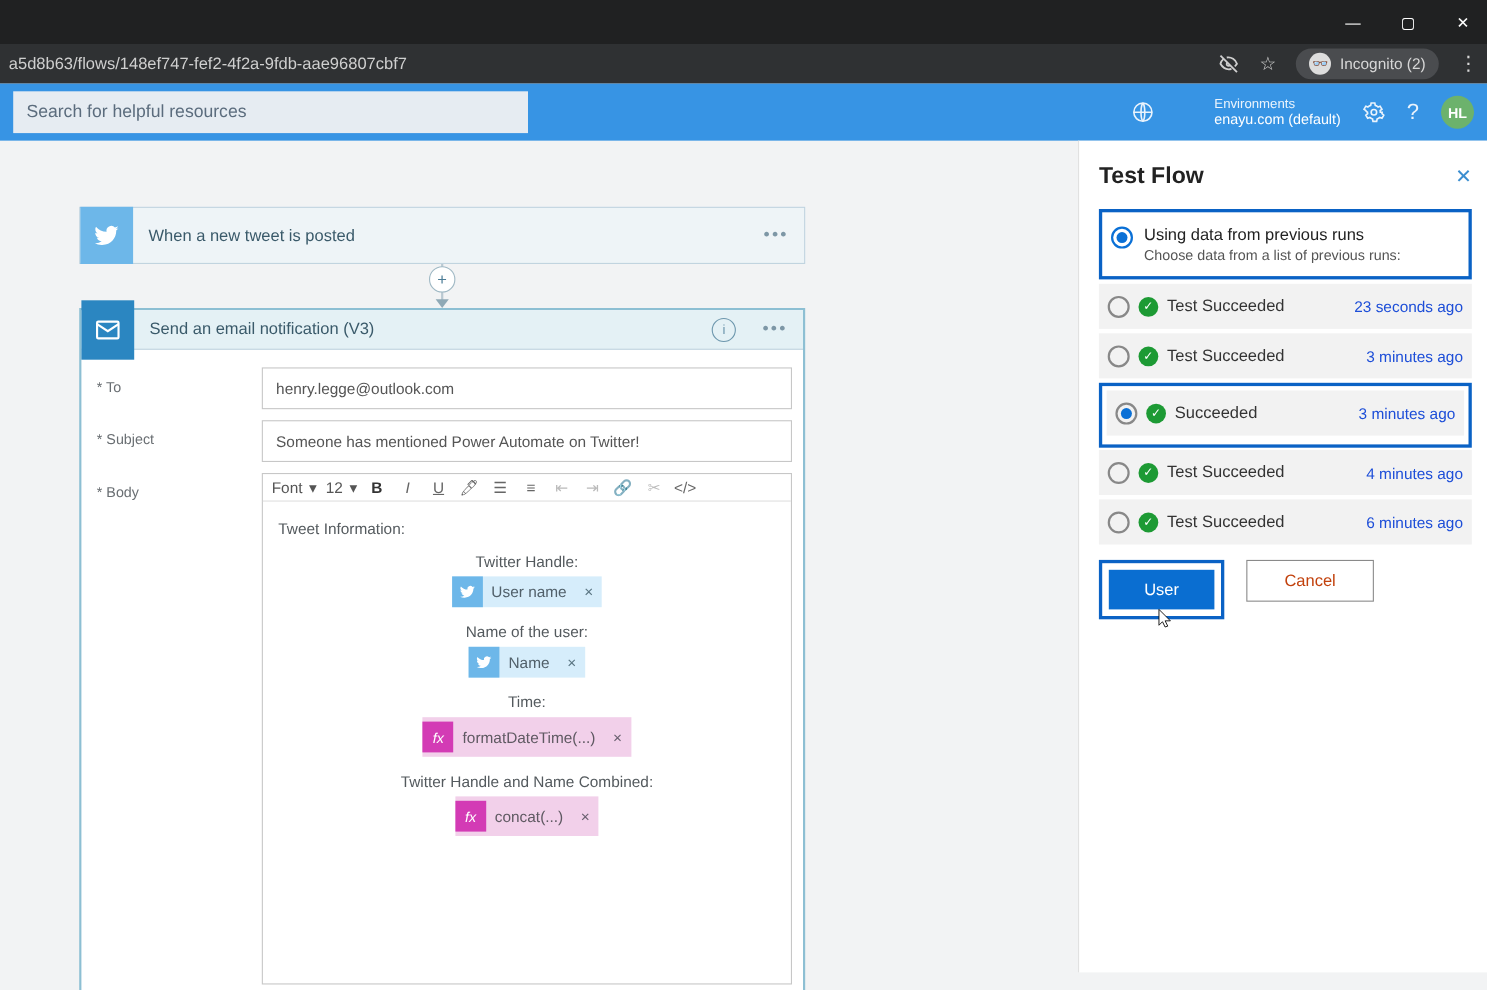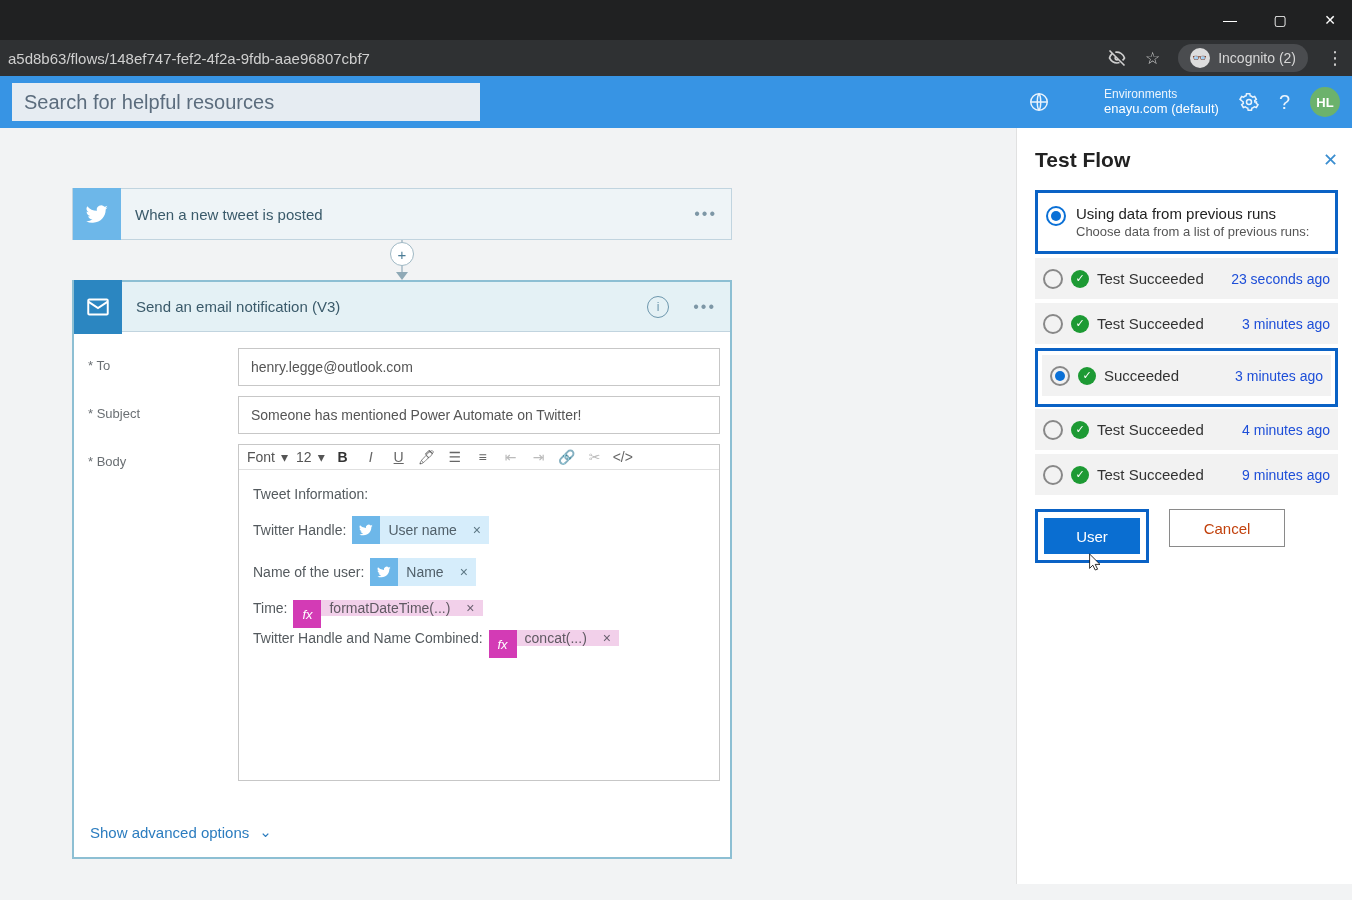--- a/index.html
+++ b/index.html
@@ -9,21 +9,21 @@
   .chrome-top { background: #202122; height: 40px; display:flex; justify-content:flex-end; align-items:center; padding-right:8px; gap:22px; }
   .chrome-top .win-btn { color:#fff; font-size:14px; width:28px; text-align:center; }
   .chrome-addr { background:#2f3133; height:36px; display:flex; align-items:center; padding:0 8px; color:#cfcfcf; font-size:15px; }
   .chrome-addr .url { flex:1; white-space:nowrap; }
   .chrome-addr .right { display:flex; align-items:center; gap:18px; color:#d7d7d7; }
   .incog-pill { background:#4a4c4f; border-radius:16px; padding:4px 12px; font-size:14px; display:flex; align-items:center; gap:8px; }
   .incog-pill .gl { width:20px; height:20px; background:#ddd; border-radius:50%; display:flex; align-items:center; justify-content:center; color:#333; font-size:12px; }
 
   
   .app-header { background:#3794e4; height:52px; display:flex; align-items:center; padding:0 12px; color:#fff; }
-  .search-box { background:#e6ecf2; height:38px; width:468px; display:flex; align-items:center; padding:0 12px; color:#5b6c7d; font-size:20px; }
+  .search-box { background:#e6ecf2; height:38px; width:468px; display:flex; align-items:center; padding:0 12px; color:#5b6c7d; font-size:16px; }
   .header-right { margin-left:auto; display:flex; align-items:center; gap:20px; }
   .env-block { display:flex; align-items:center; gap:10px; }
   .env-text { font-size:13px; line-height:1.2;margin-left:44px; }
   .env-text .lbl { font-size:12px; opacity:.9; }
   .hdr-icon { color:#eaf3fc; font-size:18px; }
   .avatar { width:30px; height:30px; border-radius:50%; background:#6cb26c; color:#fff; display:flex; align-items:center; justify-content:center; font-size:13px; font-weight:600; }
 
   
   .main { position:relative; height:772px; }
   .canvas { position:absolute; inset:0; background:#f2f3f4; padding-top:60px; }
@@ -34,51 +34,51 @@
   .card-trigger .icon-sq { width:48px; height:52px; background:#6db7e9; display:flex; align-items:center; justify-content:center; }
   .card-trigger .title { flex:1; padding:0 14px; color:#3a5a6a; font-size:15px; }
   .dots { color:#7d97a6; padding:0 14px; letter-spacing:2px; font-size:16px; }
 
   .connector { display:flex; flex-direction:column; align-items:center; height:40px; position:relative; }
   .connector .line { width:2px; flex:1; background:#b9c8d1; }
   .connector .plus { position:absolute; top:2px; width:24px; height:24px; border:1px solid #9fb8c4; border-radius:50%; background:#fff; color:#4b7c96; display:flex; align-items:center; justify-content:center; font-size:15px; }
   .connector .arrowhead { width:0; height:0; border-left:6px solid transparent; border-right:6px solid transparent; border-top:8px solid #8fa9b6; margin-top:-1px; }
 
   .card-email { border:2px solid #8dbfd3; }
-  .card-email .hdr { display:flex; align-items:center; height:50px; background:#e4f1f5; border-bottom:1px solid #c1d4df; }
+  .card-email .hdr { display:flex; align-items:center; height:36px; background:#e4f1f5; border-bottom:1px solid #c1d4df; }
   .card-email .icon-sq { width:48px; height:54px; background:#2b86c1; display:flex; align-items:center; justify-content:center; }
   .card-email .title { flex:1; padding:0 14px; color:#3a5a6a; font-size:15px; }
   .info-circ { width:22px; height:22px; border:1.5px solid #6d97ad; border-radius:50%; color:#6d97ad; display:flex; align-items:center; justify-content:center; font-size:12px; margin-right:10px; }
 
   .form { padding:16px 10px 16px 14px; }
   .frow { display:flex; align-items:flex-start; margin-bottom:10px; }
   .flabel { width:150px; color:#6a6f73; font-size:13px; padding-top:10px; }
   .finput { flex:1; border:1px solid #c7c7c7; height:38px; padding:0 12px; font-size:14px; color:#555; display:flex; align-items:center; }
   .body-area { flex:1; border:1px solid #c7c7c7; }
   .rt-toolbar { display:flex; align-items:center; gap:8px; padding:4px 8px; border-bottom:1px solid #e0e0e0; color:#555; font-size:14px; }
   .rt-toolbar .sel { display:flex; align-items:center; gap:6px; }
   .rt-toolbar .tb { width:20px; text-align:center; color:#666; }
   .rt-toolbar .tb.b { font-weight:700; color:#333; }
   .rt-toolbar .tb.i { font-style:italic; }
   .rt-toolbar .tb.u { text-decoration:underline; }
   .body-content { padding:16px 14px 120px; color:#545a5e; font-size:14px; }
-  .body-line { display:flex; align-items:center; flex-wrap:wrap; margin:14px 0; gap:6px; }
+  .body-line { display:flex; align-items:center; flex-wrap:wrap; margin:14px 0; gap:6px;flex-direction:column; }
   .tw-chip { background:#d6edfb; display:inline-flex; align-items:center; font-size:14px; height:28px; }
   .tw-chip .tw-ic { width:28px; height:28px; background:#6db7e9; display:flex; align-items:center; justify-content:center; }
   .tw-chip .txt { padding:0 8px; color:#51606a; }
   .tw-chip .x { padding:0 8px; color:#5c7784; }
-  .fx-chip { background:#f2d0ea; display:inline-flex; align-items:flex-start; font-size:14px; height:16px; }
+  .fx-chip { background:#f2d0ea; display:inline-flex; align-items:center; font-size:14px; height:36px; }
   .fx-chip .fx-ic { width:28px; height:28px; background:#d33bb5; color:#fff; display:flex; align-items:center; justify-content:center; font-style:italic; font-size:13px; }
   .fx-chip .txt { padding:0 8px; color:#5f5962; }
   .fx-chip .x { padding:0 8px; color:#6a6170; }
 
   .adv { padding:16px; color:#2b7cbf; font-size:15px; display:flex; align-items:center; gap:10px; }
 
   
-  .panel { position:absolute; right:0; top:0; bottom:16px; width:336px; background:#fff; border-left:1px solid #e1e1e1; padding:20px 14px 20px 18px; }
+  .panel { position:absolute; right:0; top:0; bottom:16px; width:372px; background:#fff; border-left:1px solid #e1e1e1; padding:20px 14px 20px 18px; }
   .panel-hdr { display:flex; align-items:center; justify-content:space-between; margin-bottom:18px; }
   .panel-hdr h2 { font-size:21px; font-weight:600; color:#222; }
   .panel-hdr .close { color:#3b8ed0; font-size:18px; }
   .radio-row { display:flex; align-items:flex-start; gap:10px; padding:8px 4px; }
   .radio { width:20px; height:20px; border:2px solid #777; border-radius:50%; flex-shrink:0; display:flex; align-items:center; justify-content:center; margin-top:1px; }
   .radio.sel { border-color:#0a70d6; }
   .radio.sel::after { content:""; width:10px; height:10px; background:#0a70d6; border-radius:50%; }
   .radio-text .t { font-size:15px; color:#222; }
   .radio-text .s { font-size:13px; color:#555; margin-top:2px; }
 
@@ -319,21 +319,21 @@
         <div class="run-row">
           <div class="radio"></div>
           <div class="ok-badge">✓</div>
           <div class="lbl">Test Succeeded</div>
           <div class="time">4 minutes ago</div>
         </div>
         <div class="run-row">
           <div class="radio"></div>
           <div class="ok-badge">✓</div>
           <div class="lbl">Test Succeeded</div>
-          <div class="time">9 minutes ago</div>
+          <div class="time">6 minutes ago</div>
         </div>
       </div>
 
     <div class="panel-btns">
       <span class="btn-wrap" style="position:relative;">
         <button class="btn-primary">User</button>
         <svg class="cursor" style="left:50px; top:40px;" viewBox="0 0 20 24">
             <path d="M2 2l0 18 4-4 3 6 3-1-3-6 6 0z" fill="#fff" stroke="#000" stroke-width="1"></path>
           </svg>
       </span>

